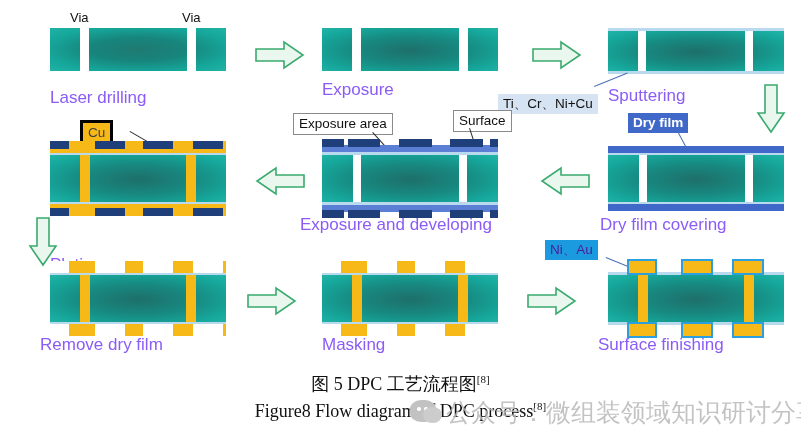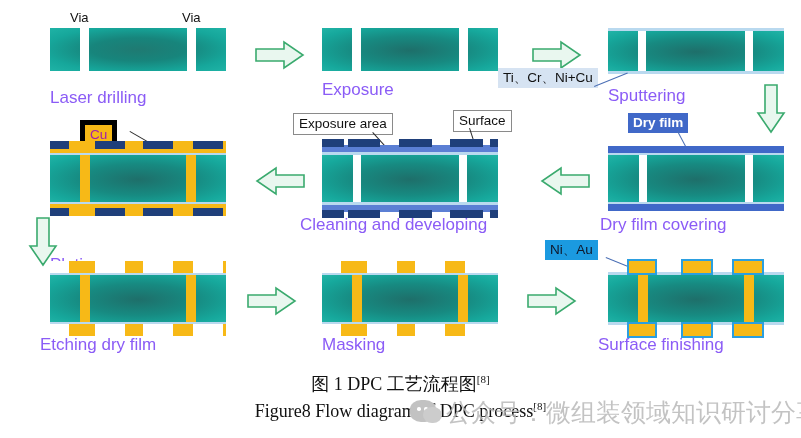--- a/index.html
+++ b/index.html
@@ -44,24 +44,24 @@
   .whitegap{position:absolute;background:#ffffff;}
   .niau{position:absolute;background:#2b9fe0;}
 
   
   .tag{
     position:absolute;font-size:13.5px;line-height:1.15;
     padding:2px 5px;white-space:nowrap;
     font-family:"Liberation Sans",sans-serif;
   }
   .tag-plain{background:#ffffff;border:1px solid #8a8a8a;color:#111;}
-  .tag-cu{background:#f7b917;border:5px solid #000000;color:#a21caf;}
+  .tag-cu{background:#f7b917;border:3px solid #000000;color:#404040;}
   .tag-ti{background:#d6e3f2;color:#111;}
   .tag-dryfilm{background:#4068c8;color:#ffffff;}
-  .tag-niau{background:#1b9ae0;color:#0f172a;}
+  .tag-niau{background:#1b9ae0;color:#4c1d95;}
   .viatxt{position:absolute;font-size:13px;color:#111;}
 
   
   .leader{position:absolute;background:#2b2b2b;transform-origin:0 0;height:1px;}
   .leader.blue{background:#4b6fb5;}
 
   
   .arrowR,.arrowL{position:absolute;}
   .arrowD{position:absolute;}
   svg.ar{display:block;overflow:visible;}
@@ -130,21 +130,21 @@
   <div class="board" style="width:176px;height:40px;">
     <div class="ceramic plain"></div>
     <div class="seedtop"></div>
     <div class="seedbot"></div>
     <div class="via" style="left:30px;width:8px;"></div>
     <div class="via" style="left:137px;width:8px;"></div>
   </div>
 </div>
 <div class="caption" style="left:608px;top:86px;width:176px;">Sputtering</div>
 
-<div class="tag tag-ti" style="left:498px;top:68px;">Ti、Cr、Ni+Cu</div>
+<div class="tag tag-ti" style="left:498px;top:94px;">Ti、Cr、Ni+Cu</div>
 <div class="leader blue" style="left:594px;top:86px;width:36px;transform:rotate(-22deg);"></div>
 
 <div class="arrowD" style="left:758px;top:85px;">
   <svg class="ar" width="26" height="48" viewBox="0 0 26 48">
     <polygon points="7,0 19,0 19,28 26,28 13,47 0,28 7,28" fill="#e9f7ef" stroke="#3aaa6e" stroke-width="1.6"></polygon>
   </svg>
 </div>
 
 <div class="tag tag-dryfilm" style="left:628px;top:113px;font-weight:bold;">Dry film</div>
 <div class="leader blue" style="left:678px;top:131px;width:22px;transform:rotate(62deg);"></div>
@@ -191,21 +191,21 @@
     <div class="mask" style="left:0;bottom:-16px;width:22px;"></div>
     <div class="mask" style="left:26px;bottom:-16px;width:32px;"></div>
     <div class="mask" style="left:77px;bottom:-16px;width:33px;"></div>
     <div class="mask" style="left:128px;bottom:-16px;width:33px;"></div>
     <div class="mask" style="left:168px;bottom:-16px;width:8px;"></div>
 
     <div class="via" style="left:31px;width:8px;"></div>
     <div class="via" style="left:137px;width:8px;"></div>
   </div>
 </div>
-<div class="caption" style="left:300px;top:215px;width:220px;">Cleaning and developing</div>
+<div class="caption" style="left:300px;top:215px;width:220px;">Exposure and developing</div>
 
 <div class="arrowL" style="left:256px;top:168px;">
   <svg class="ar" width="48" height="26" viewBox="0 0 48 26">
     <polygon points="48,7 20,7 20,0 1,13 20,26 20,19 48,19" fill="#e9f7ef" stroke="#3aaa6e" stroke-width="1.6"></polygon>
   </svg>
 </div>
 
 <div class="tag tag-cu" style="left:80px;top:120px;">Cu</div>
 <div class="leader" style="left:130px;top:131px;width:32px;transform:rotate(30deg);"></div>
 
@@ -255,21 +255,21 @@
     <div class="cu" style="left:0;bottom:-14px;width:176px;height:12px;"></div>
     <div class="whitegap" style="left:0;bottom:-14px;width:19px;height:12px;"></div>
     <div class="whitegap" style="left:45px;bottom:-14px;width:30px;height:12px;"></div>
     <div class="whitegap" style="left:93px;bottom:-14px;width:30px;height:12px;"></div>
     <div class="whitegap" style="left:143px;bottom:-14px;width:30px;height:12px;"></div>
 
     <div class="cuvia" style="left:30px;top:0;width:10px;height:47px;"></div>
     <div class="cuvia" style="left:136px;top:0;width:10px;height:47px;"></div>
   </div>
 </div>
-<div class="caption" style="left:40px;top:335px;width:196px;">Etching dry film</div>
+<div class="caption" style="left:40px;top:335px;width:196px;">Remove dry film</div>
 
 <div class="arrowR" style="left:248px;top:288px;">
   <svg class="ar" width="48" height="26" viewBox="0 0 48 26">
     <polygon points="0,7 28,7 28,0 47,13 28,26 28,19 0,19" fill="#e9f7ef" stroke="#3aaa6e" stroke-width="1.6"></polygon>
   </svg>
 </div>
 
 <div class="stage" style="left:322px;top:275px;">
   <div class="board" style="width:176px;height:47px;">
     <div class="ceramic plain"></div>
@@ -323,21 +323,21 @@
     <div class="niau" style="left:124px;bottom:-16px;width:32px;height:16px;"></div>
     <div class="cu" style="left:126px;bottom:-14px;width:28px;height:12px;"></div>
 
     <div class="cuvia" style="left:30px;top:0;width:10px;height:47px;"></div>
     <div class="cuvia" style="left:136px;top:0;width:10px;height:47px;"></div>
   </div>
 </div>
 <div class="caption" style="left:598px;top:335px;width:196px;">Surface finishing</div>
 
 <div class="figcap" style="top:372px;">
-  <span class="cn"><span>图 1 DPC 工艺流程图</span><sup>[8]</sup></span>
+  <span class="cn"><span>图 5 DPC 工艺流程图</span><sup>[8]</sup></span>
 </div>
 <div class="figcap" style="top:400px;">
   <span class="en"><span>Figure8 Flow diagram of DPC process</span><sup>[8]</sup></span>
 </div>
 
 <div class="wmlogo" style="left:410px;top:400px;">
   <span class="wmdot" style="left:7px;top:7px;"></span>
   <span class="wmdot" style="left:14px;top:7px;"></span>
 </div>
 <div class="wm" style="left:446px;top:396px;">公众号：微组装领域知识研讨分享</div>

